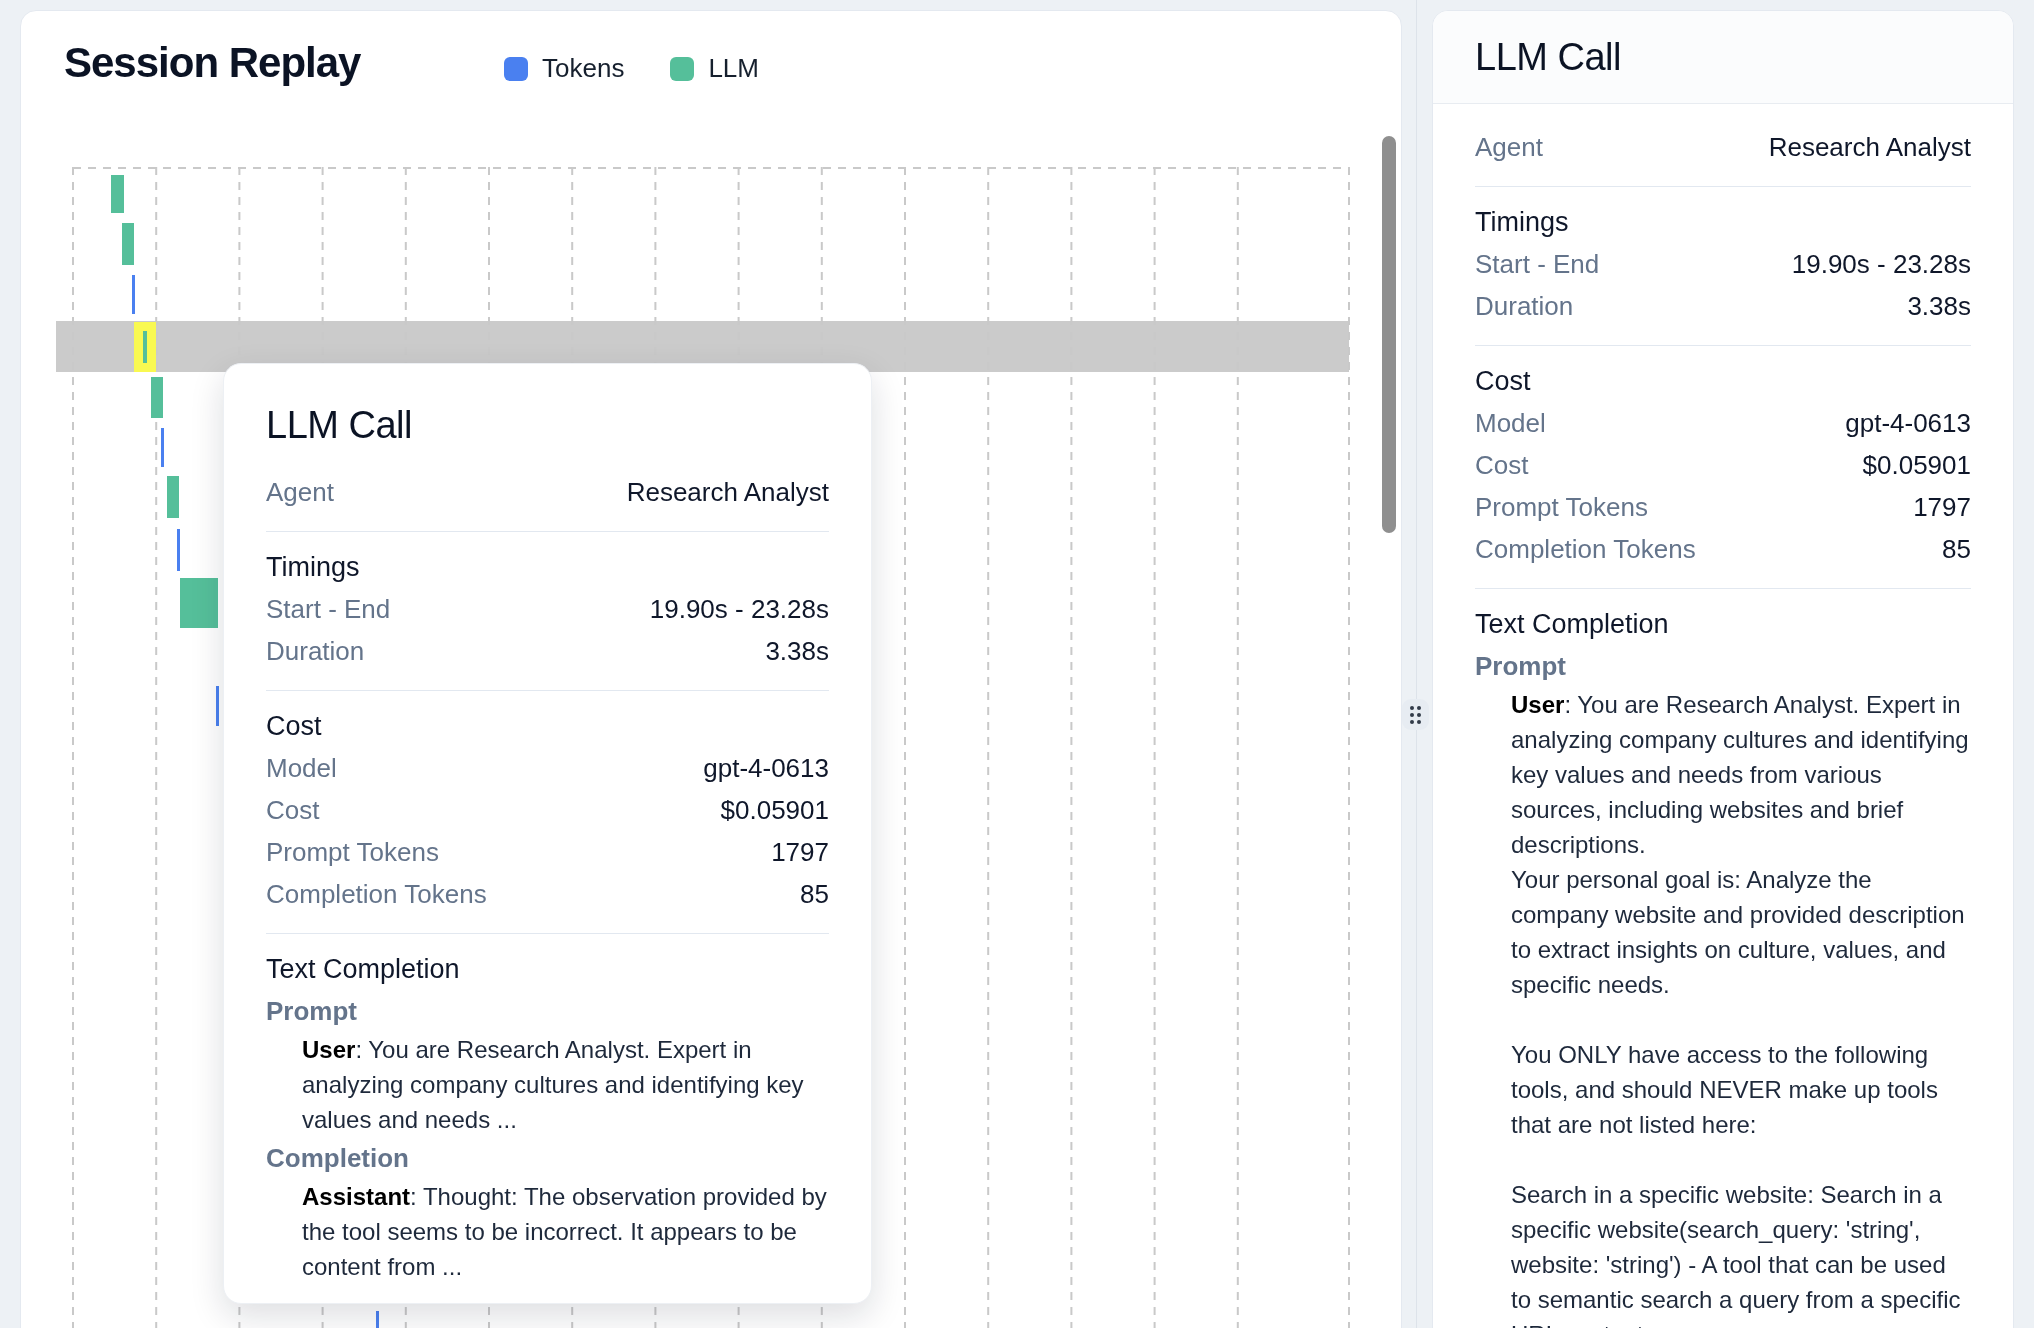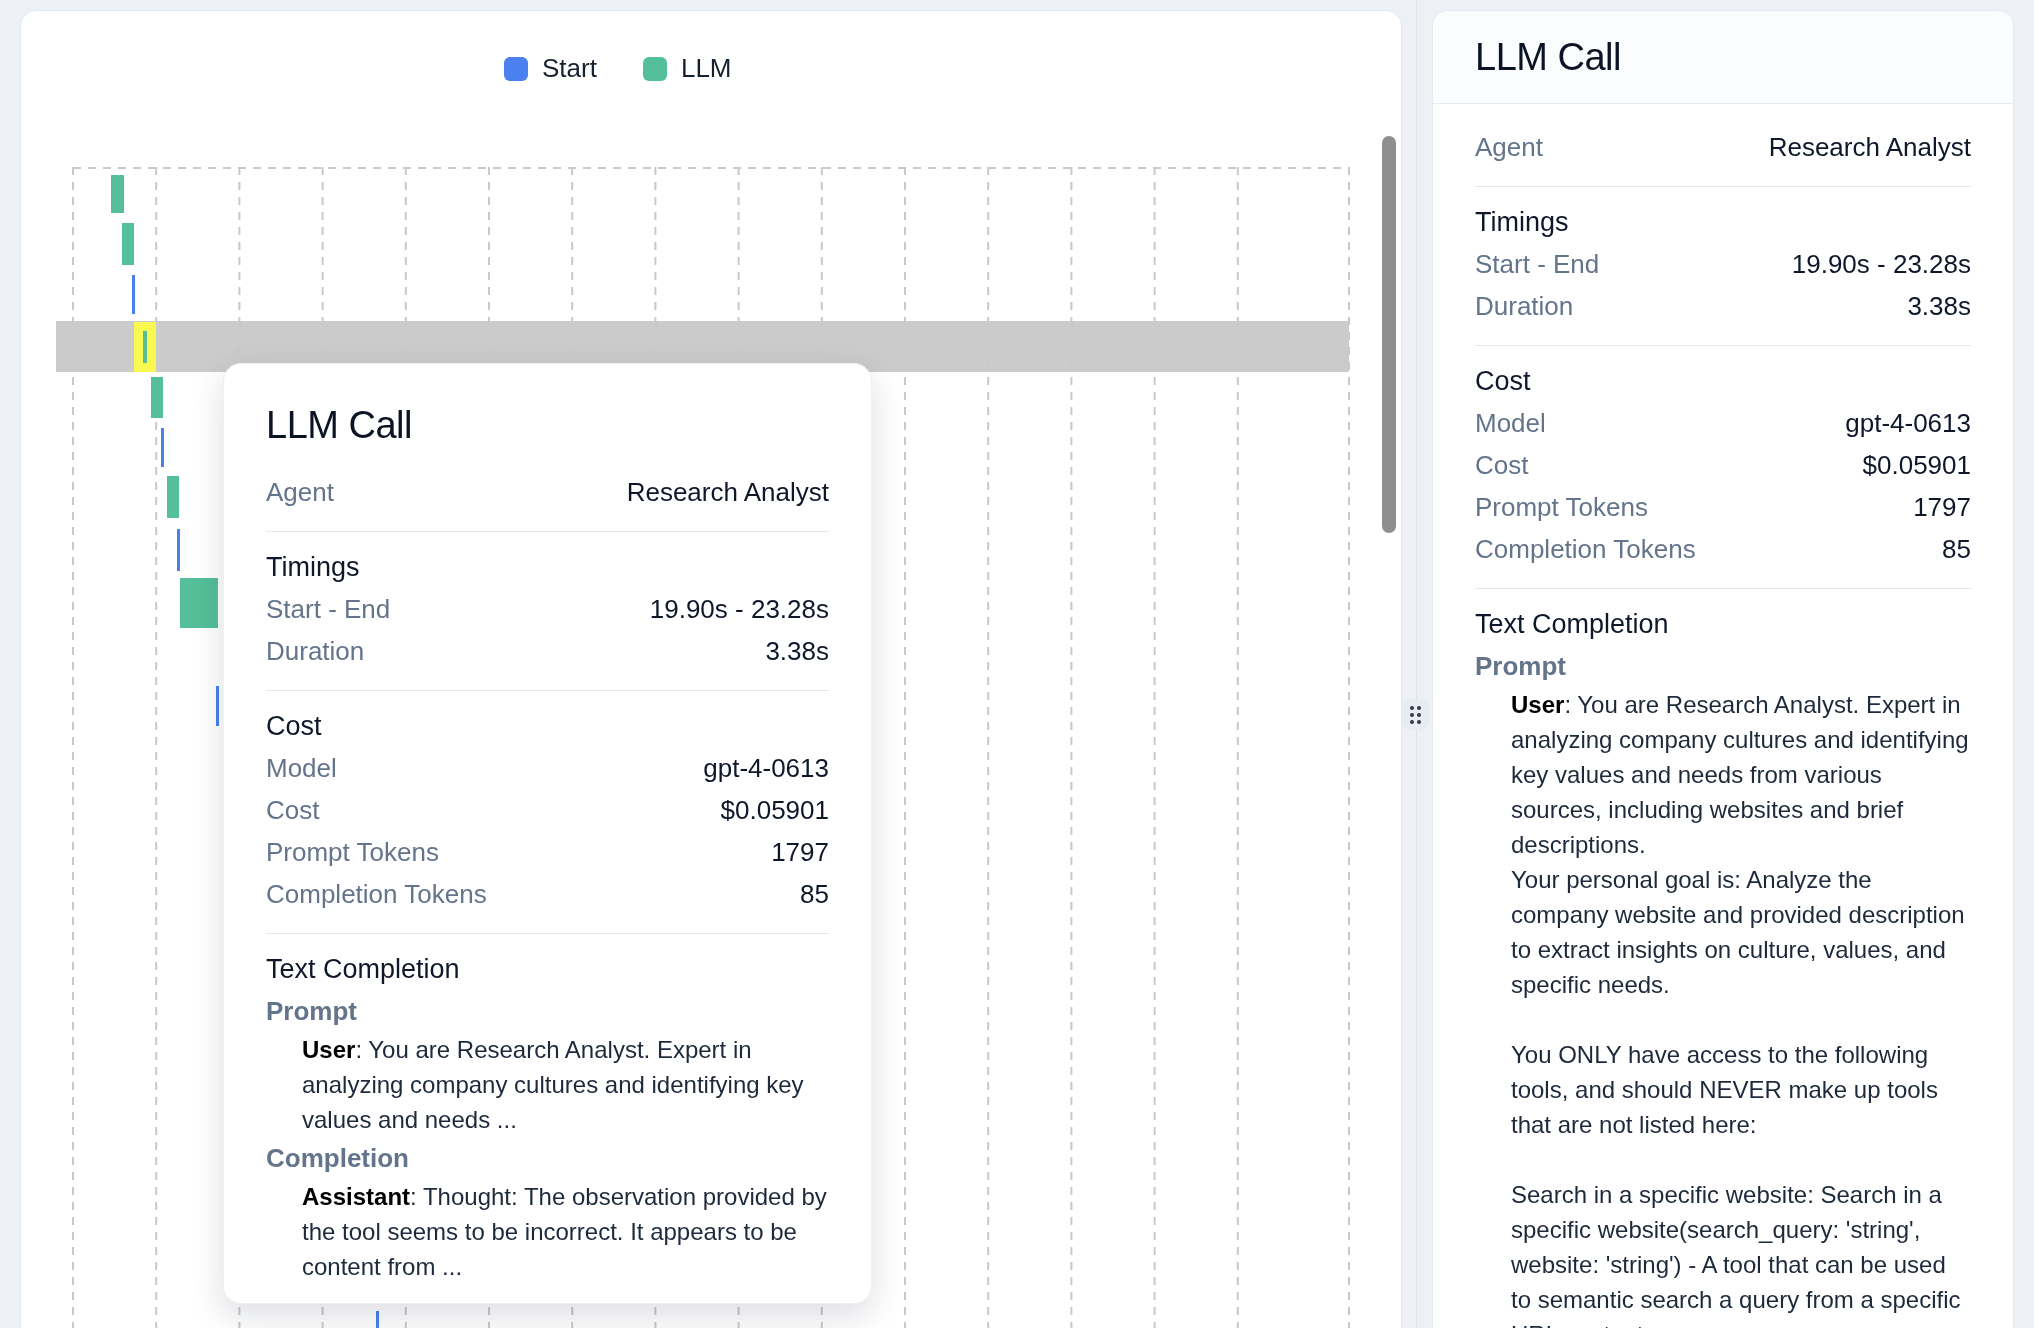--- a/index.html
+++ b/index.html
@@ -54,24 +54,25 @@
     display:flex; align-items:center; padding:0 42px; }
   .side-panel-content { padding:22px 42px 30px 42px; }
 </style>
 </head>
 <body>
 
 <div class="page">
 
   <section class="chart-panel">
     <div class="chart-header">
+      <h1 class="page-title">Session Replay</h1>
       <div class="legend">
         <div class="legend-item">
           <span class="legend-swatch" style="background: rgb(74, 128, 240);"></span>
-          <span class="legend-label">Start</span>
+          <span class="legend-label">Tokens</span>
         </div>
         <div class="legend-item">
           <span class="legend-swatch" style="background: rgb(85, 191, 154);"></span>
           <span class="legend-label">LLM</span>
         </div>
       </div>
     </div>
 
     <svg class="timeline-svg" width="1313" height="1172" viewBox="0 0 1313 1172">
         <rect x="0" y="154" width="1293" height="51" fill="#cbcbcb"></rect>

